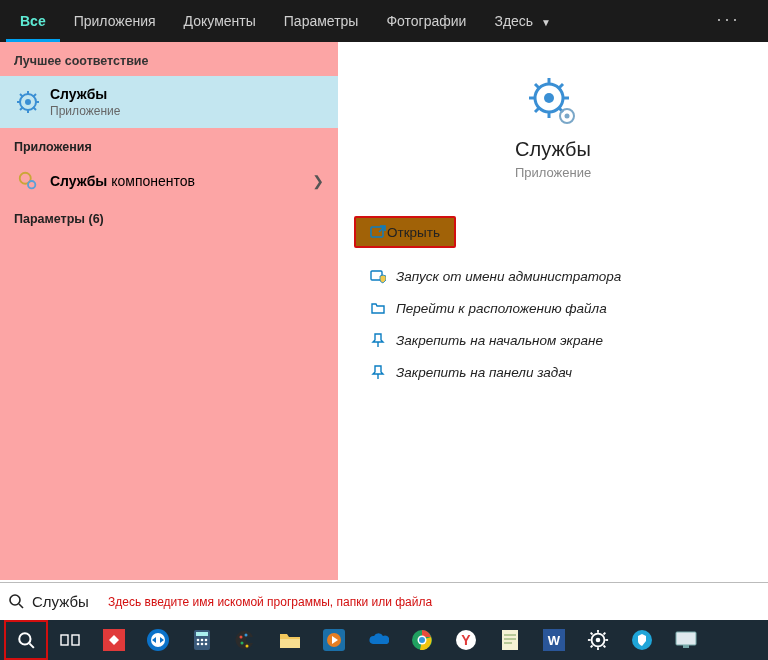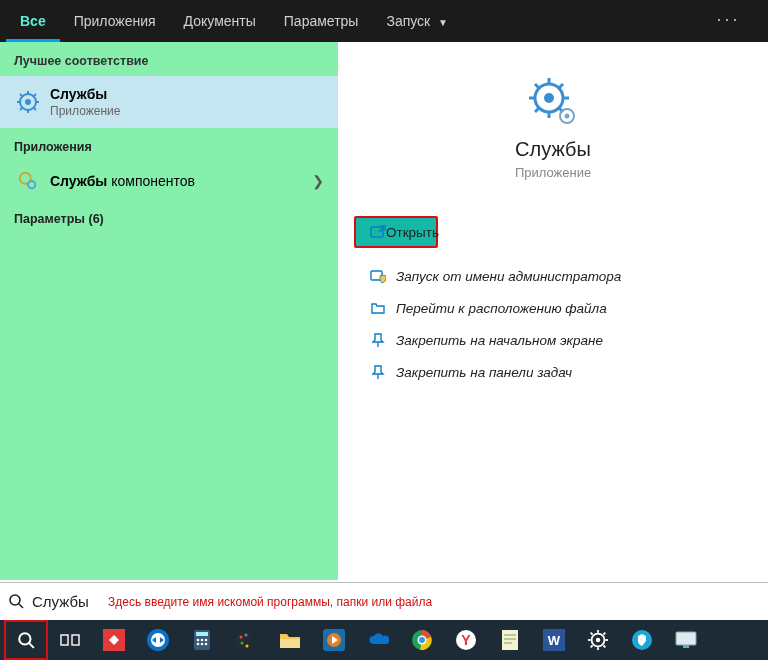--- a/index.html
+++ b/index.html
@@ -8,21 +8,21 @@
   
   .top-tabs { background: #1b1b1b; height: 42px; display: flex; align-items: center; padding: 0 6px; color: #ccc; font-size: 14px; }
   .top-tab { padding: 0 14px; height: 42px; line-height: 42px; cursor: pointer; color: #d0d0d0; white-space: nowrap; }
   .top-tab.active { color: #5eead4; border-bottom: 3px solid #00a1f1; font-weight: 600; }
   .top-tab .chev { margin-left: 4px; font-size: 10px; }
   .top-dots { margin-left: auto; color: #bbb; padding: 0 22px; font-size: 18px; letter-spacing: 2px; cursor: pointer; height: 42px; line-height: 38px; }
 
   
   .split { display: flex; height: 538px; background: #fff; }
 
-  .left-col { width: 338px; background: #86efac; }
+  .left-col { width: 338px; background: #fca5a5; }
   .right-col { flex: 1; background: #fff; position: relative; padding: 0 8px 0 8px; }
 
   .section-label { font-size: 12.5px; font-weight: 600; color: #333; padding: 12px 14px 8px 14px; }
   .section-label.dark { color: #222; }
 
   .result-item { display: flex; align-items: center; padding: 8px 14px; cursor: pointer; position: relative; }
   .result-item.selected { background: #c3e6f0; }
   .result-item .iconbox { width: 28px; display: flex; justify-content: center; }
   .result-item .textbox { padding: 2px 8px; }
   .result-item .title { font-size: 14px; color: #000; }
@@ -31,21 +31,21 @@
 
   
   .preview-head { text-align: center; padding-top: 34px; }
   .services-big-icon { margin: 0 auto 6px auto; width: 52px; height: 52px; display:flex; align-items:center; justify-content:center; }
   .preview-title { font-size: 20px; color: #222; margin-top: 10px; }
   .preview-sub { font-size: 13px; color: #888; margin-top: 4px; }
 
   .actions { margin-top: 36px; padding: 0 0 0 0; }
   .action-row { display: flex; align-items: center; height: 32px; padding: 0 14px 0 14px; font-size: 13.5px; color: #222; cursor: pointer; }
   .action-row .a-icon { width: 36px; display:flex; justify-content:center; color: #0b7dc2; }
-  .action-row.primary { background: #14b8a6; border: 2px solid #d30f0f; border-radius: 2px; width: 84px; margin-left: 8px; }
+  .action-row.primary { background: #a16207; border: 2px solid #d30f0f; border-radius: 2px; width: 102px; margin-left: 8px; }
   .actions .rest-actions { margin-top: 12px; font-style: italic; }
 
   
   .search-row { position: absolute; left:0; bottom: 40px; width: 768px; height: 38px; background: #fff; border-top: 1px solid #bbb; display: flex; align-items: center; padding: 0 8px; }
   .search-mag { width: 18px; height: 18px; color: #333; }
   .search-input { border: none; outline: none; font-size: 15px; padding: 4px 6px; width: 78px; color: #222; }
   .search-annot { color: #d30f0f; font-size: 12px; white-space: nowrap; margin-left: 4px; }
 
   
   .taskbar { position: absolute; left:0; bottom: 0; width: 768px; height: 40px; background: #1c2b36; display: flex; align-items: center; padding-left: 4px; }
@@ -59,22 +59,23 @@
 
 </style>
 </head>
 <body>
 
 <div class="top-tabs">
   <div class="top-tab active">Все</div>
   <div class="top-tab">Приложения</div>
   <div class="top-tab">Документы</div>
   <div class="top-tab">Параметры</div>
+  <div class="top-tab">Фотографии</div>
   <div class="top-tab">
-    <span>Запуск</span>
+    <span>Здесь</span>
     <span class="chev chevron-down">▼</span>
   </div>
   <div class="top-dots">···</div>
 </div>
 
 <div class="split">
 
   <div class="left-col">
     <div class="section-label">Лучшее соответствие</div>
 

